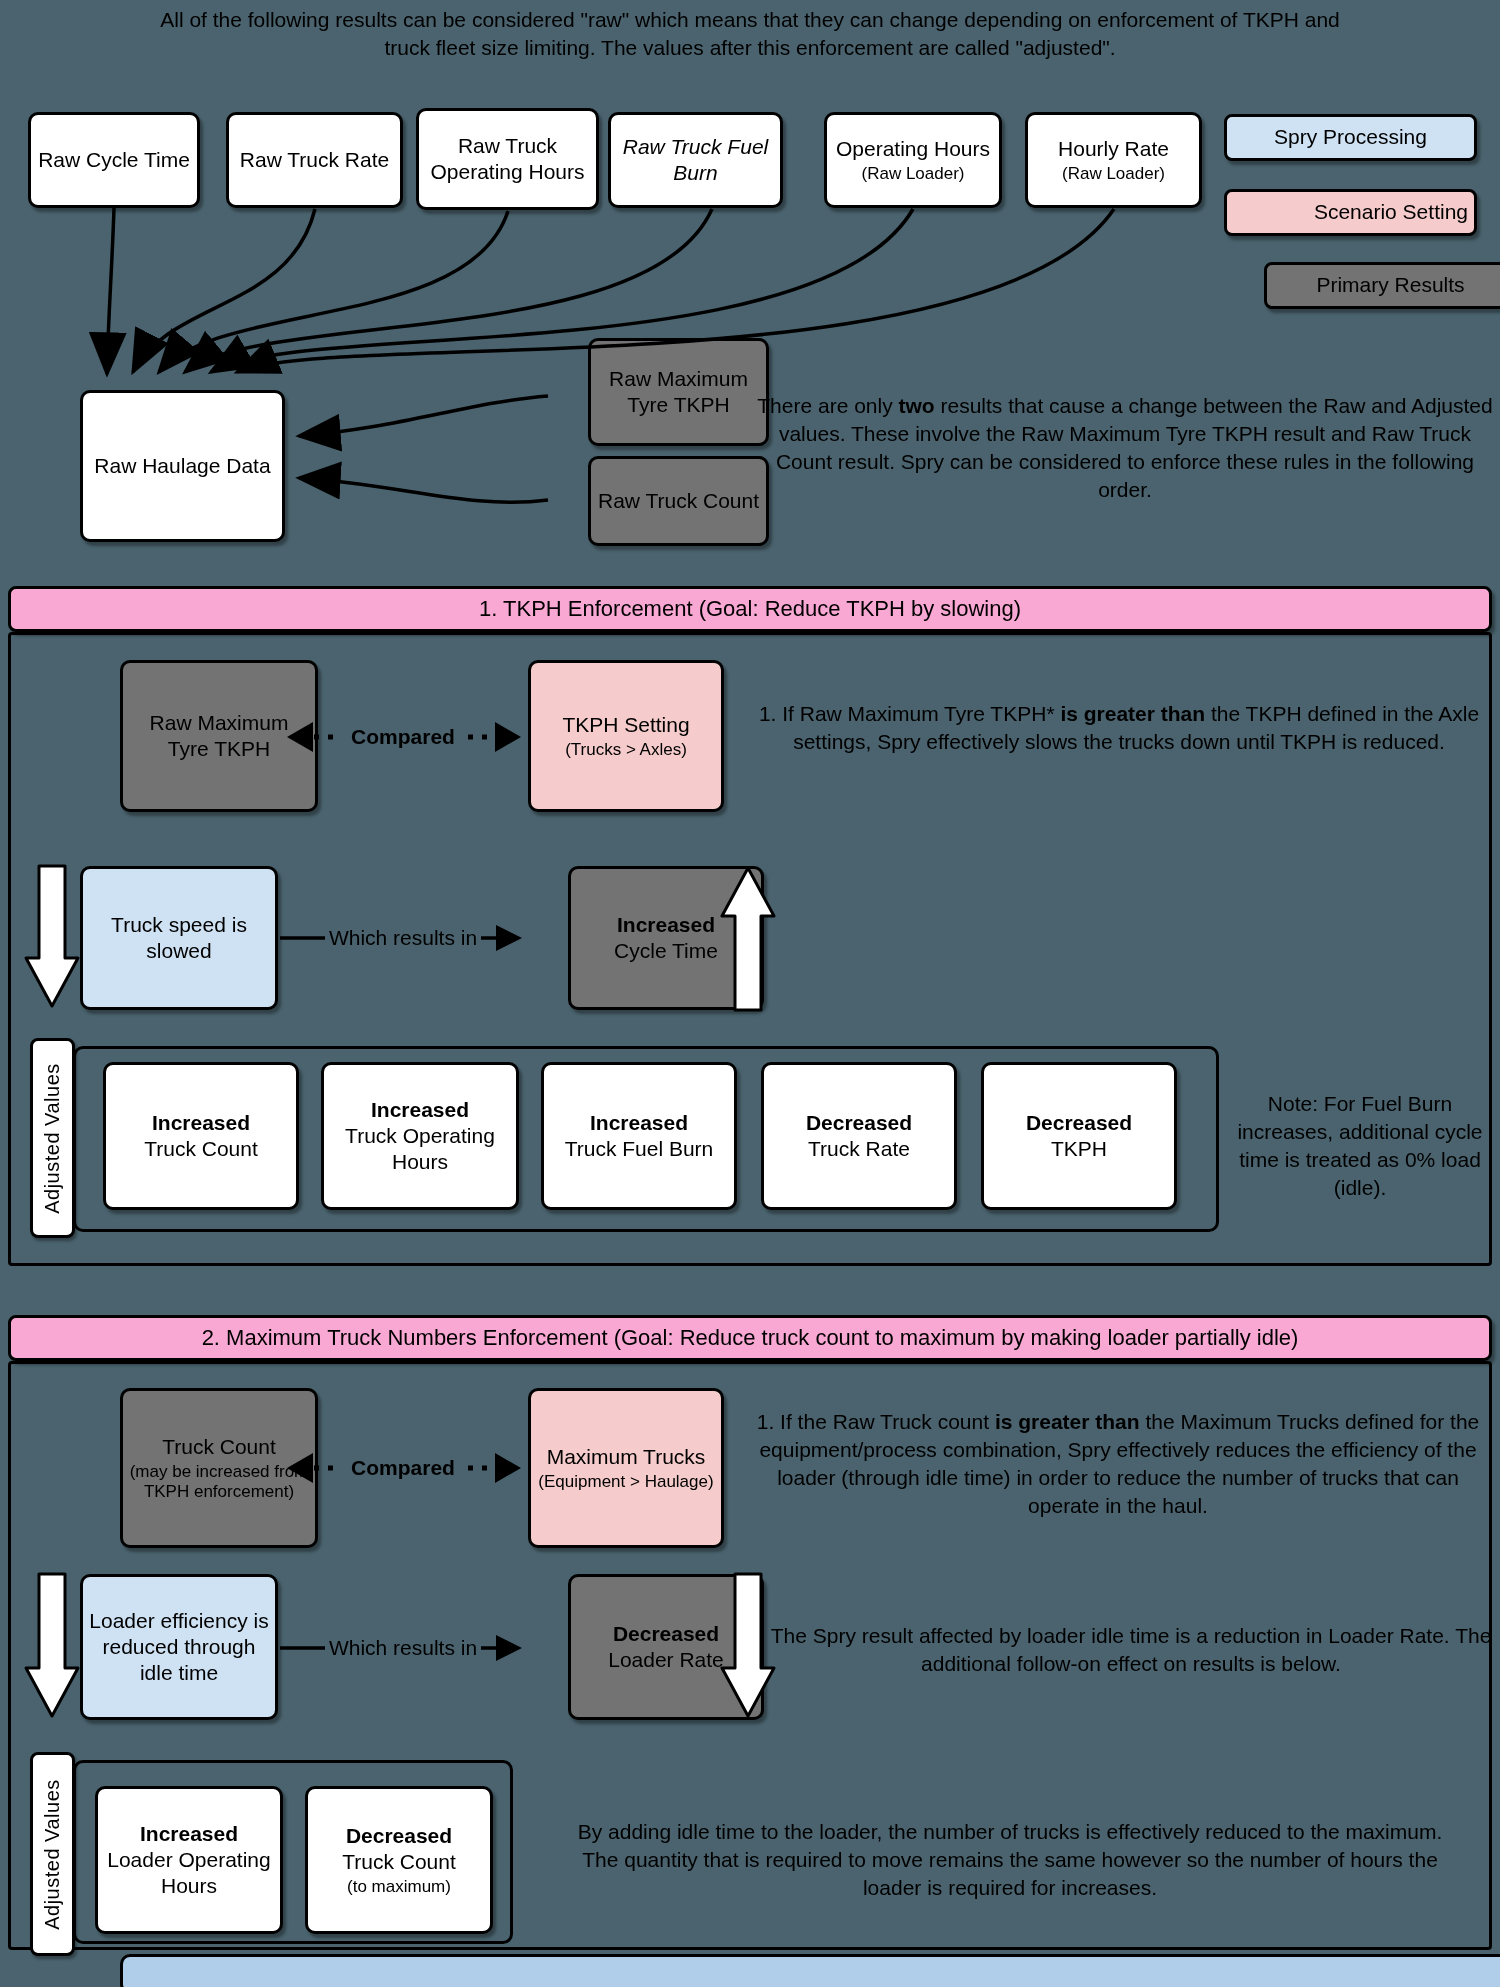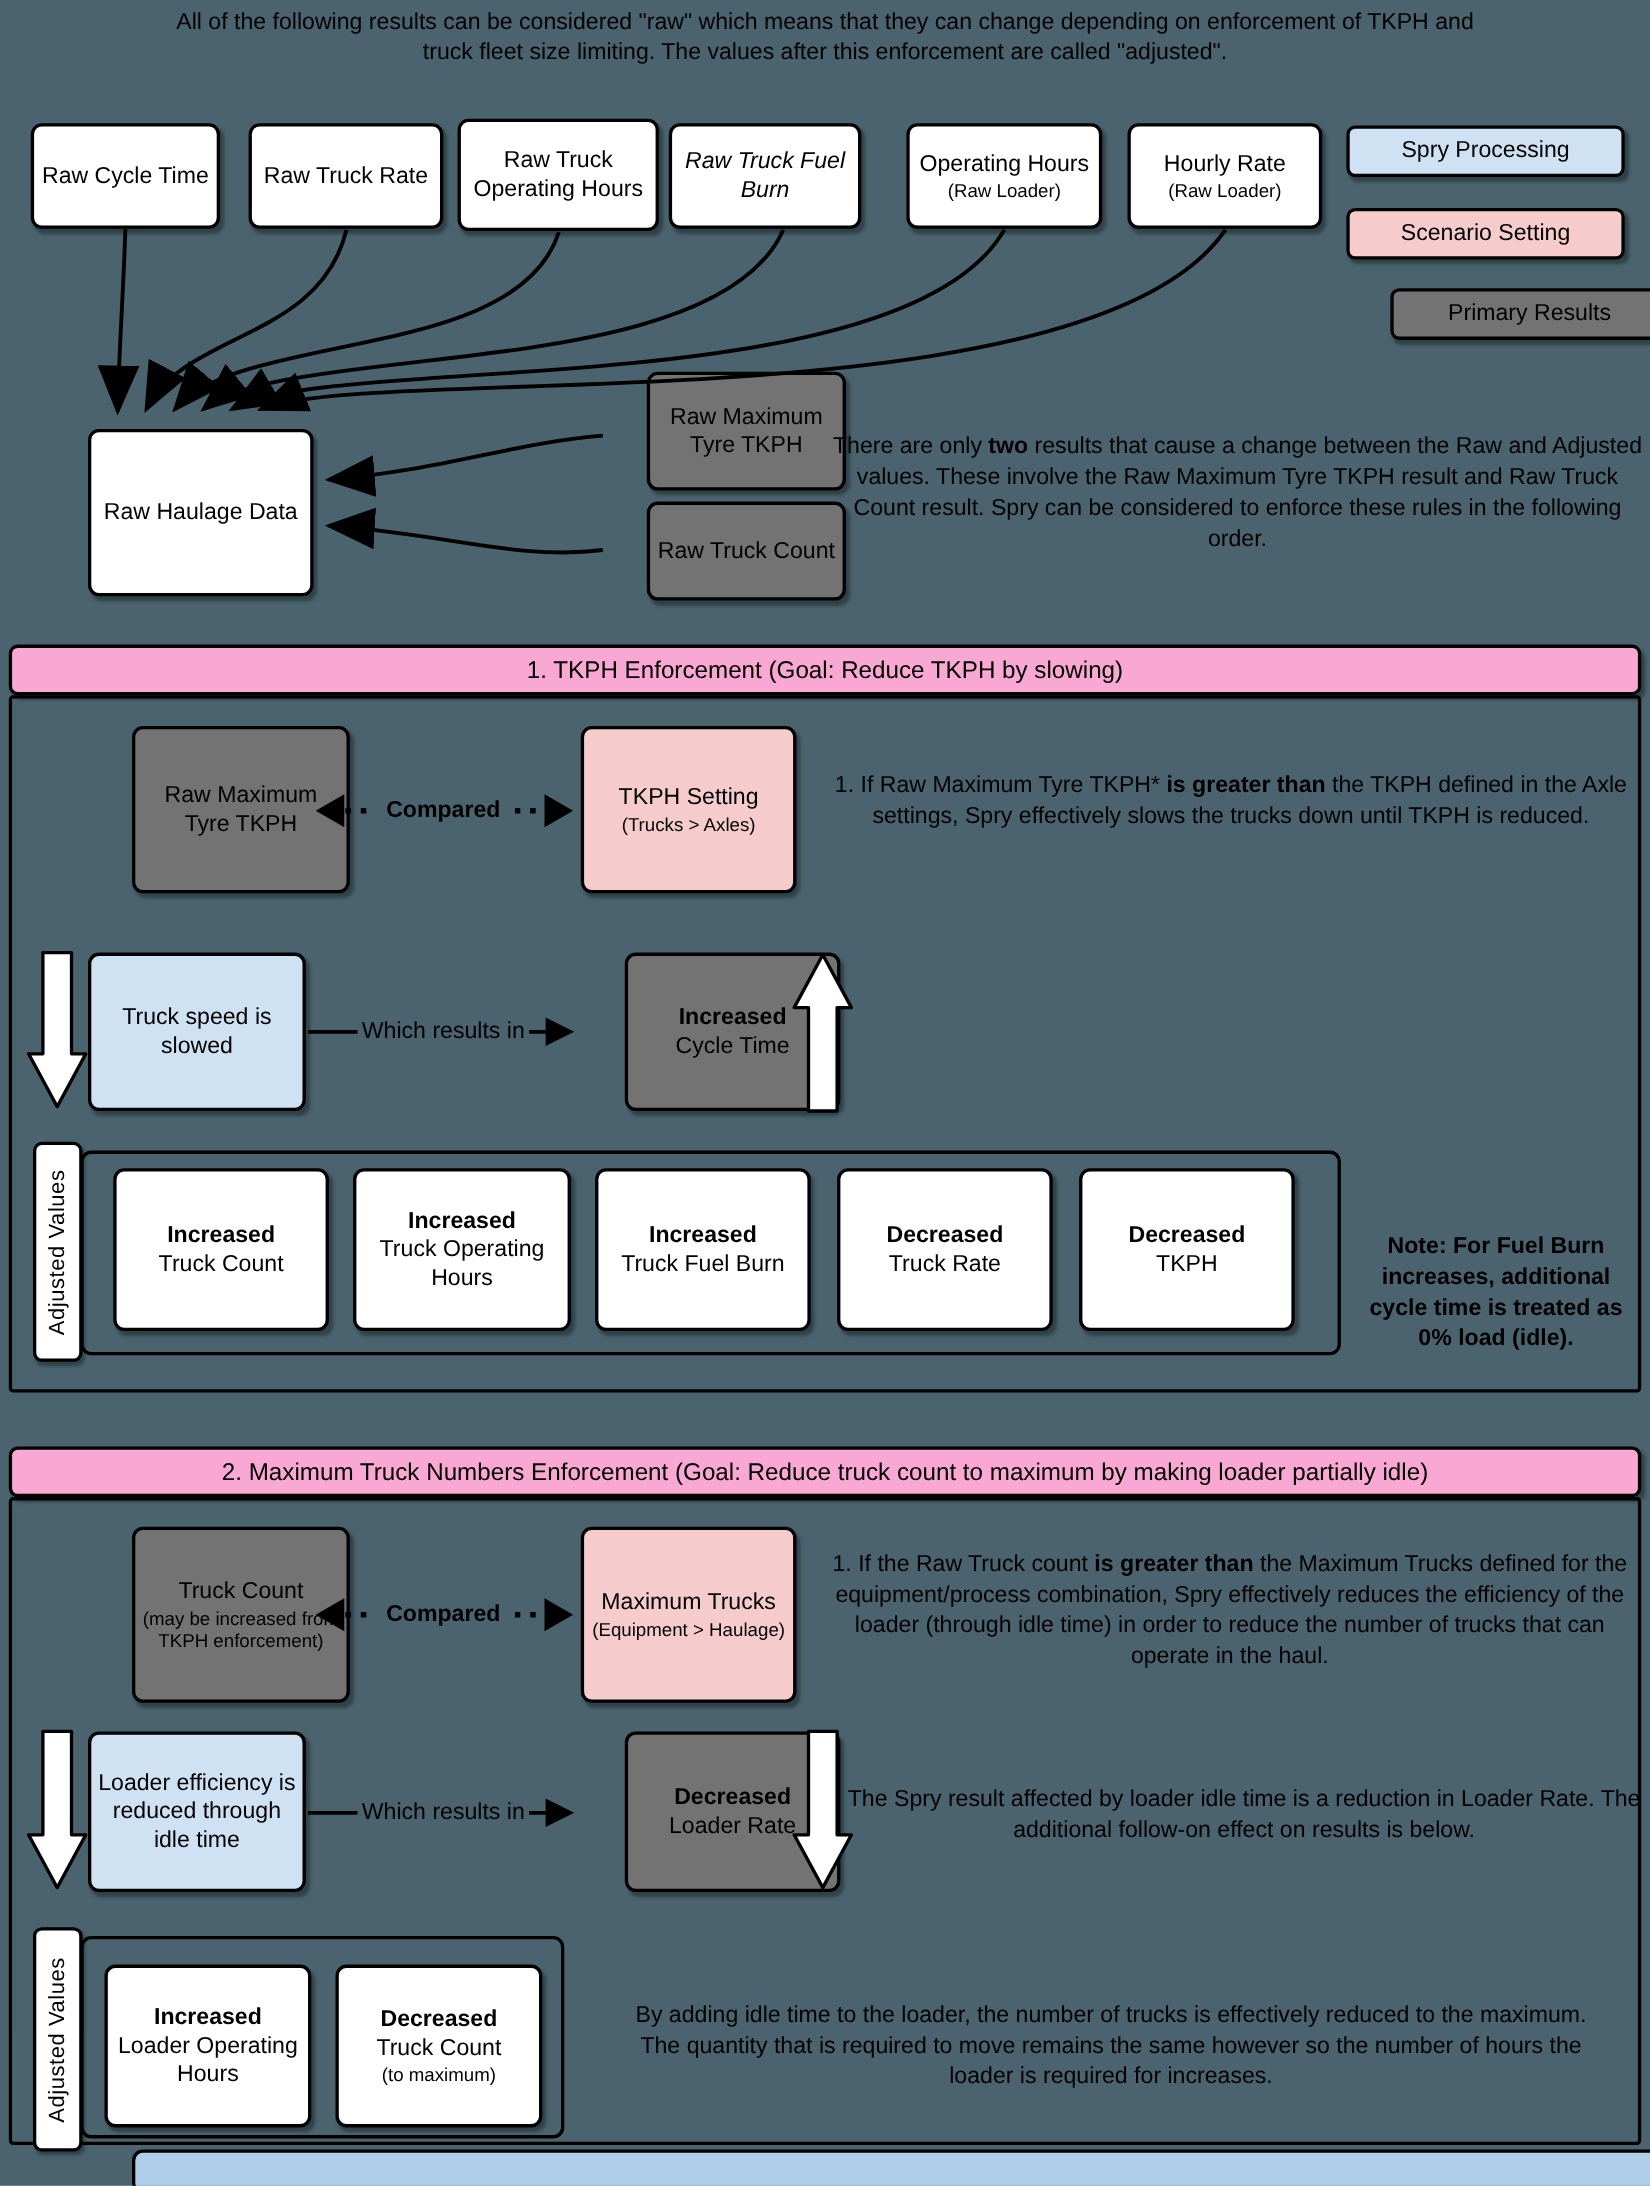--- a/index.html
+++ b/index.html
@@ -21,21 +21,21 @@
        box-shadow:3px 4px 3px rgba(0,0,0,.35);box-sizing:border-box;}
   .sec-body{position:absolute;border:3px solid #000;border-radius:4px;box-sizing:border-box;}
   .adj-wrap{position:absolute;border:3px solid #000;border-radius:10px;box-sizing:border-box;}
   .adj-tab{position:absolute;background:#fff;border:3px solid #000;border-radius:8px;
        display:flex;align-items:center;justify-content:center;box-shadow:2px 3px 3px rgba(0,0,0,.35);
        box-sizing:border-box;}
   .adj-tab span{transform:rotate(-90deg);white-space:nowrap;font-size:20px;letter-spacing:.5px;}
   .arrow-label{position:absolute;background:#4a636e;display:flex;align-items:center;
        justify-content:center;font-size:21px;z-index:5;}
   .arrow-label.bold{font-weight:bold;}
-  .note{font-weight:bold;margin-top:29px;}
+  .note{font-weight:normal;}
   svg.overlay{position:absolute;left:0;top:0;z-index:4;pointer-events:none;}
   .bottom-bar{position:absolute;background:#b0cde9;border:3px solid #000;border-radius:10px;
        box-sizing:border-box;}
 </style>
 </head>
 <body>
 
 <div id="canvas">
 
   <div class="para" style="left:140px;top:6px;width:1220px;">All of the following results can be considered "raw" which means that they can change depending on enforcement of TKPH and truck fleet size limiting. The values after this enforcement are called "adjusted".</div>
@@ -57,21 +57,21 @@
     <div class="sub">(Raw Loader)</div>
   </div>
   <div class="box" style="left:1025px;top:112px;width:177px;height:96px;">
     <div>Hourly Rate</div>
     <div class="sub">(Raw Loader)</div>
   </div>
 
   <div class="box blue" style="left:1224px;top:114px;width:253px;height:47px;border-radius:8px;">
     <div>Spry Processing</div>
   </div>
-  <div class="box pink" style="left:1224px;top:189px;width:253px;height:47px;border-radius:8px;">
+  <div class="box pink" style="left:1224px;top:189px;width:253px;height:47px;border-radius:8px;align-items:flex-end;">
     <div>Scenario Setting</div>
   </div>
   <div class="box green" style="left:1224px;top:262px;width:253px;height:47px;border-radius:8px;">
     <div>Primary Results</div>
   </div>
 
   <div class="box" style="left:80px;top:390px;width:205px;height:152px;">
     <div>Raw Haulage Data</div>
   </div>
   <div class="box green" style="left:548px;top:338px;width:181px;height:108px;">

